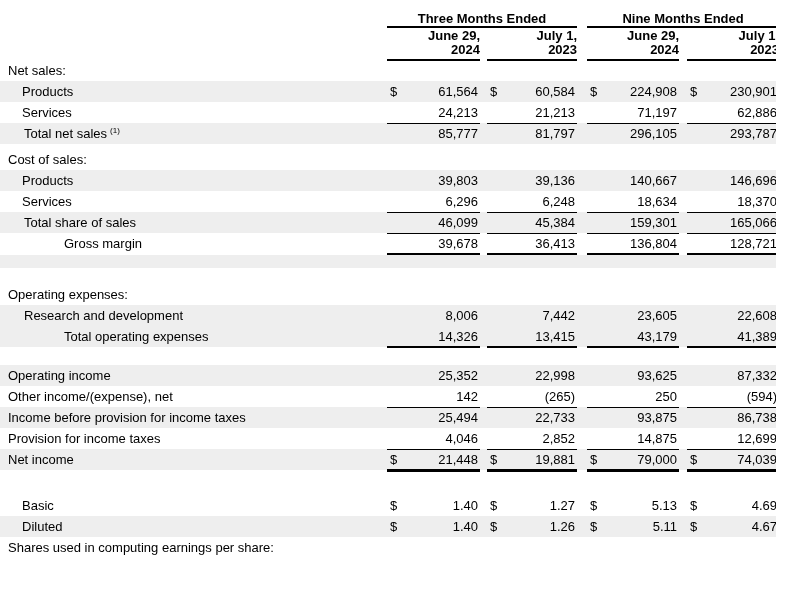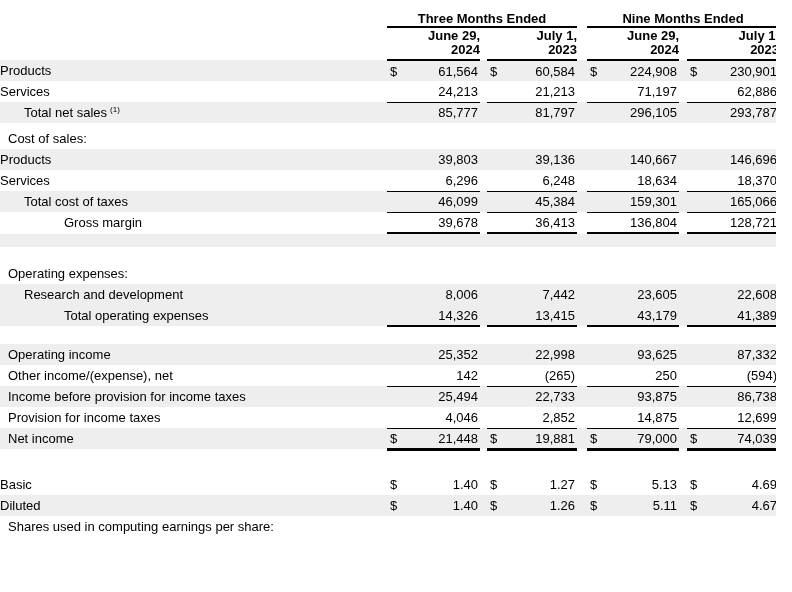--- a/index.html
+++ b/index.html
@@ -25,21 +25,21 @@
   }
   td.date-hdr {
     font-weight: bold; text-align: right; height: 33px;
     border-bottom: 2px solid #000; line-height: 14px; padding-bottom: 2px;
   }
   
   tbody td { height: 21px; }
   tr.shaded td { background: #eeeeee; }
   td.label { text-align: left; }
   .ind0 { padding-left: 8px; }
-  .ind1 { }
+  .ind1 { padding-left: 22px; }
   .ind2 { padding-left: 24px; }
   .ind3 { padding-left: 64px; }
   td.dollar { text-align: left; padding-left: 3px; }
   td.val { text-align: right; padding-right: 2px; }
   td.b-thin  { border-bottom: 1.5px solid #000; }
   td.b-thick { border-bottom: 2.5px solid #000; }
   td.b-extra { border-bottom: 3.5px solid #000; }
   sup.fn { font-size: 8px; vertical-align: super; margin-left: 3px; }
 </style>
 </head>
@@ -88,20 +88,35 @@
         </td>
         <td></td>
         <td class="date-hdr" colspan="2">
           <div>July 1,</div>
           <div>2023</div>
         </td>
         <td></td>
       </tr>
     </thead>
     <tbody>
+        <tr>
+          <td class="label ind0">Net sales:</td>
+          <td class="dollar"></td>
+          <td class="val"></td>
+          <td></td>
+          <td class="dollar"></td>
+          <td class="val"></td>
+          <td></td>
+          <td class="dollar"></td>
+          <td class="val"></td>
+          <td></td>
+          <td class="dollar"></td>
+          <td class="val"></td>
+          <td></td>
+        </tr>
         <tr class="shaded">
           <td class="label ind1">Products</td>
           <td class="dollar">$</td>
           <td class="val">61,564</td>
           <td></td>
           <td class="dollar">$</td>
           <td class="val">60,584</td>
           <td></td>
           <td class="dollar">$</td>
           <td class="val">224,908</td>
@@ -182,21 +197,21 @@
           <td class="val b-thin">6,248</td>
           <td></td>
           <td class="dollar b-thin"></td>
           <td class="val b-thin">18,634</td>
           <td></td>
           <td class="dollar b-thin"></td>
           <td class="val b-thin">18,370</td>
           <td></td>
         </tr>
         <tr class="shaded">
-          <td class="label ind2">Total cost of taxes</td>
+          <td class="label ind2">Total share of sales</td>
           <td class="dollar b-thin"></td>
           <td class="val b-thin">46,099</td>
           <td></td>
           <td class="dollar b-thin"></td>
           <td class="val b-thin">45,384</td>
           <td></td>
           <td class="dollar b-thin"></td>
           <td class="val b-thin">159,301</td>
           <td></td>
           <td class="dollar b-thin"></td>

